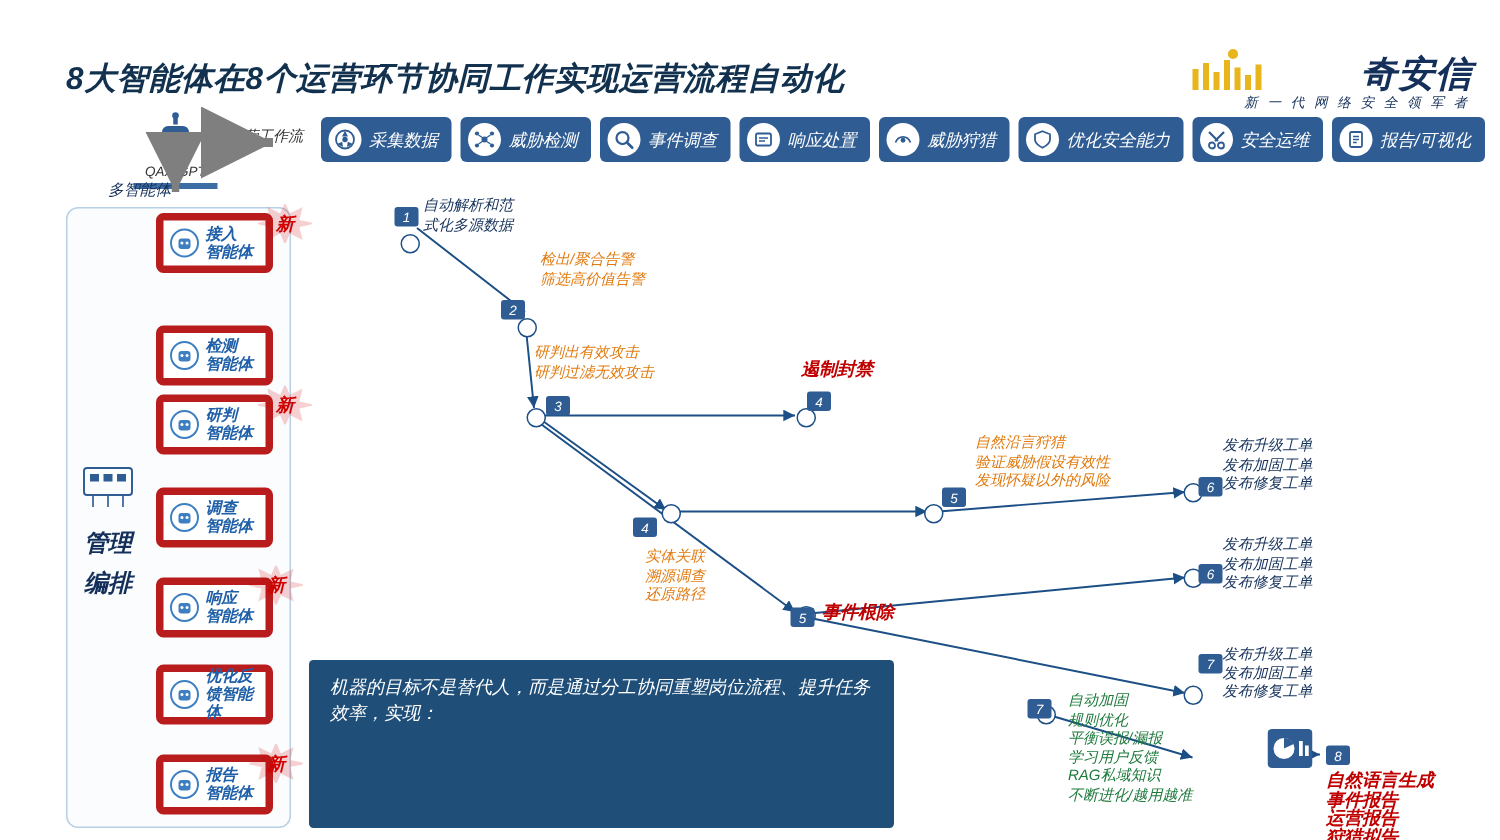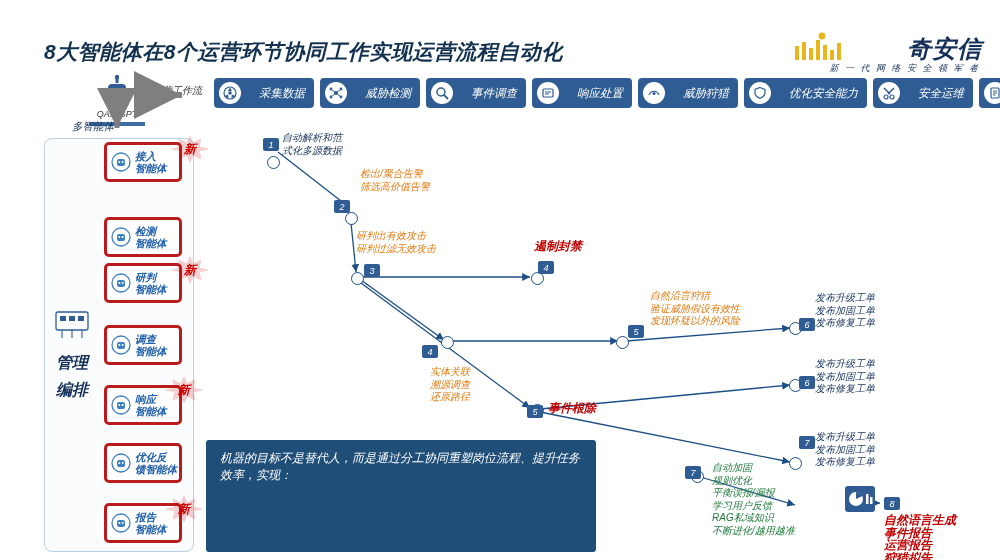--- a/index.html
+++ b/index.html
@@ -21,21 +21,21 @@
 
   
   .logo-wrap{position:absolute;right:18px;top:32px;display:flex;align-items:center;gap:6px;}
   .logo-mark{position:relative;width:62px;height:34px;}
   .logo-text{font-size:24px;font-weight:bold;color:#14305a;letter-spacing:1px;margin-left:48px;}
   .logo-sub{position:absolute;right:20px;top:62px;font-size:9px;color:#14305a;letter-spacing:2px;white-space:nowrap;}
 
   
   .topbar{position:absolute;left:214px;top:78px;display:flex;gap:6px;align-items:center;}
   .stepchip{
-    height:30px;display:flex;align-items:center;gap:18px;
+    height:30px;display:flex;align-items:center;gap:5px;
     background:#2f5d93;color:#fff;border-radius:4px;padding:0 9px 0 5px;
     font-size:11.5px;white-space:nowrap;
   }
   .chip-ic{
     width:22px;height:22px;border-radius:50%;background:#ffffff;
     display:flex;align-items:center;justify-content:center;
     color:#2f5d93;font-size:12px;flex:0 0 auto;
   }
   .chip-ic svg{display:block;}
 
@@ -43,21 +43,21 @@
   .gpt{position:absolute;left:86px;top:74px;text-align:center;width:62px;}
   .gpt-ic{width:34px;height:34px;margin:0 auto;}
   .gpt-label{font-size:9px;color:#333;margin-top:1px;}
   .gpt-bar{width:56px;height:4px;background:#3c6ea5;margin:3px auto 0;}
   .lbl-flow{position:absolute;left:152px;top:84px;font-size:10px;color:#333;white-space:nowrap;}
   .lbl-multi{position:absolute;left:72px;top:120px;font-size:10.5px;color:#14305a;white-space:nowrap;}
 
   
   .agent{
     position:absolute;left:104px;width:78px;height:40px;
-    border:3px solid #b91c1c;border-radius:5px;background:#fff;
+    border:5px solid #b91c1c;border-radius:5px;background:#fff;
     display:flex;align-items:center;gap:3px;padding-left:3px;box-sizing:border-box;
   }
   .agent .ic{width:22px;height:22px;flex:0 0 auto;}
   .agent .tx{font-size:10.5px;color:#2060a8;line-height:12px;font-weight:bold;}
   .panel{
     position:absolute;left:44px;top:138px;width:148px;height:412px;
     border:1px solid #b9cfe4;border-radius:8px;background:rgba(246,250,253,0.6);
   }
   .orch{
     position:absolute;left:46px;top:308px;width:52px;text-align:center;

